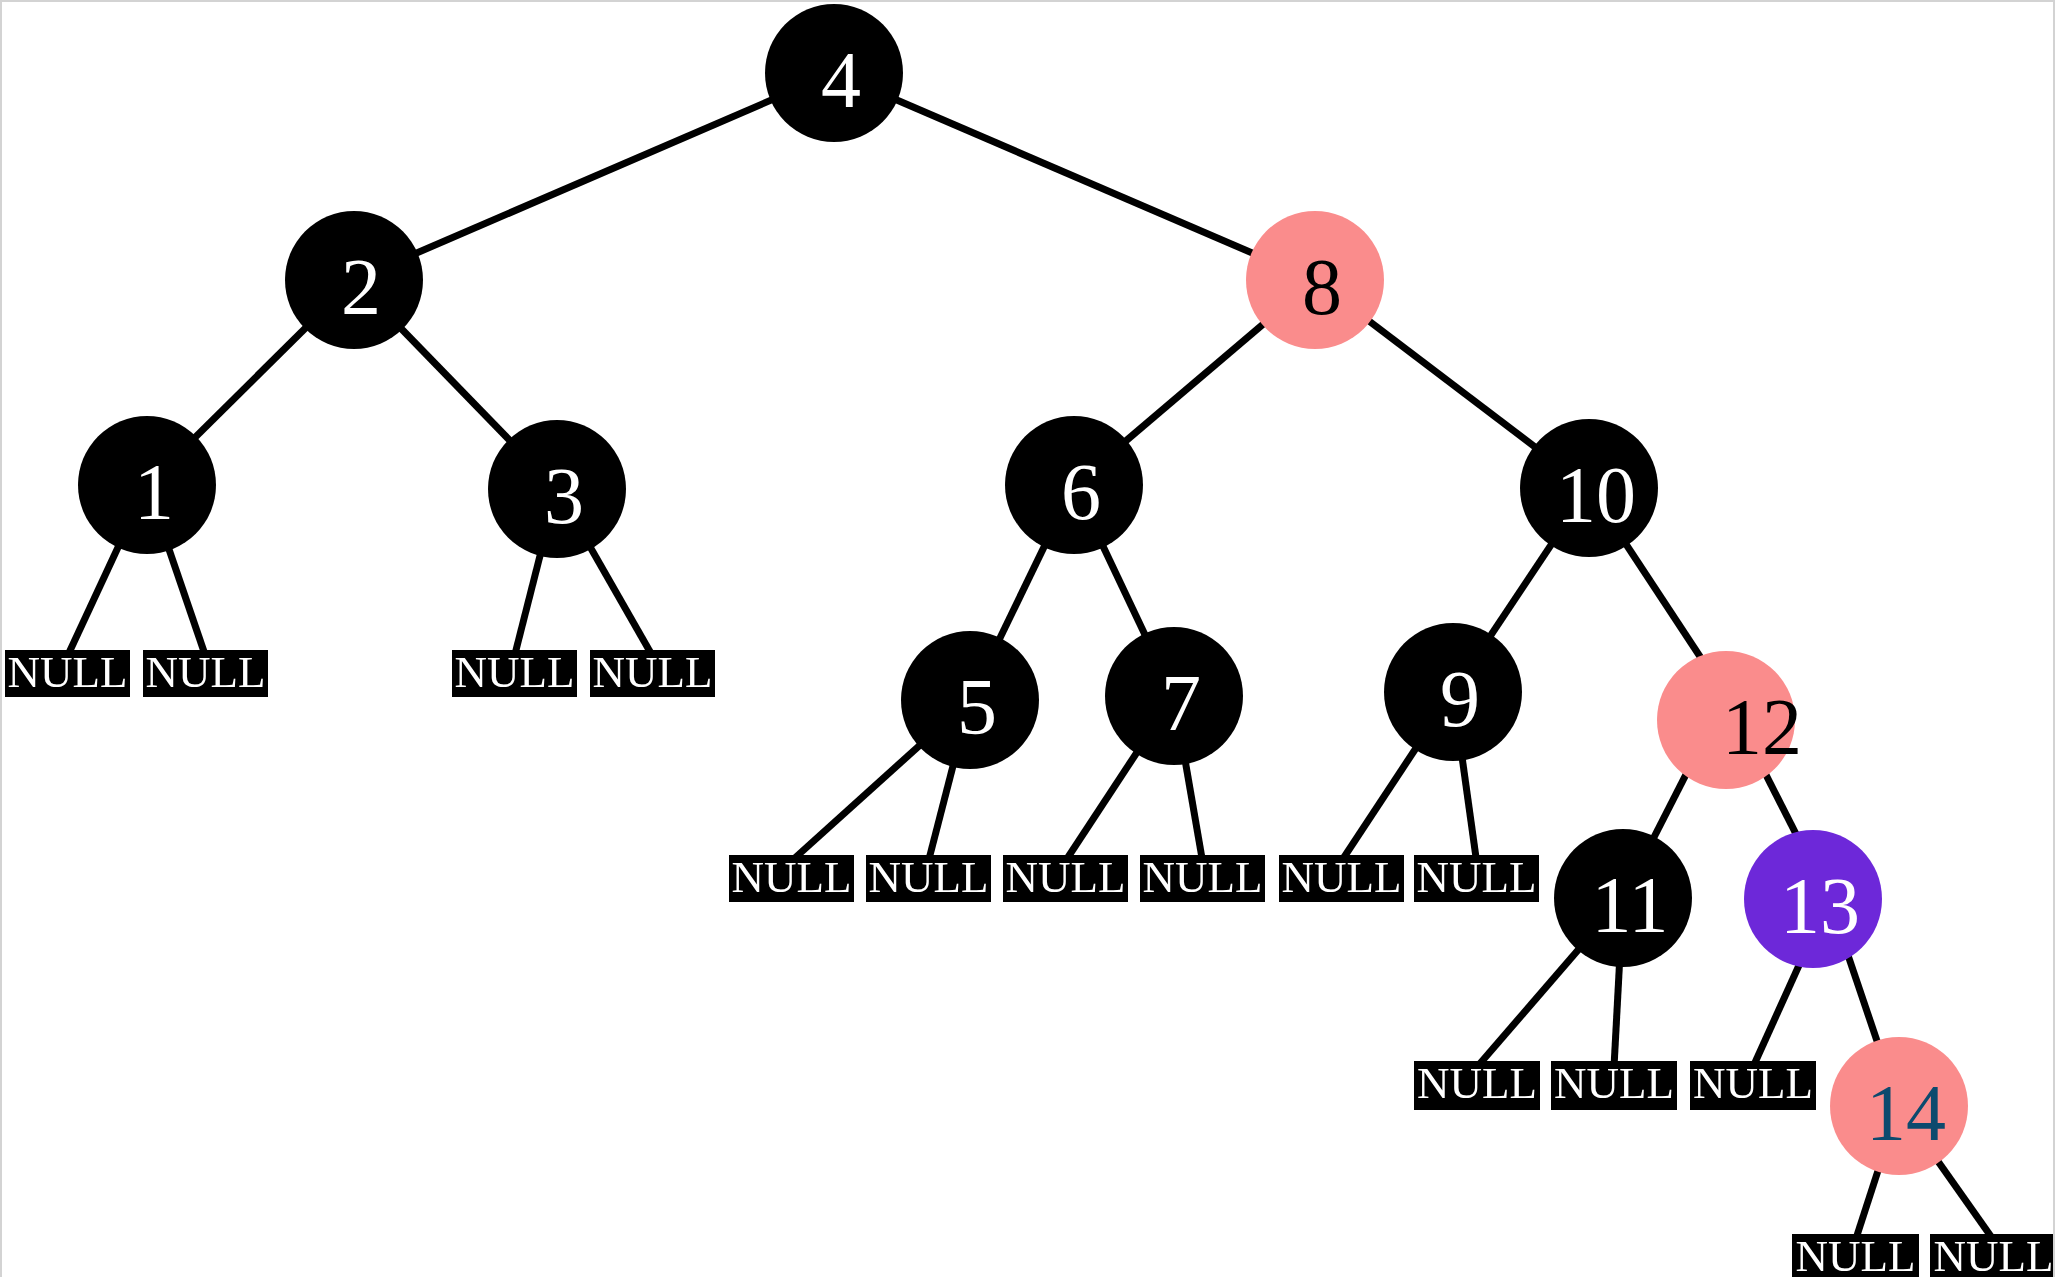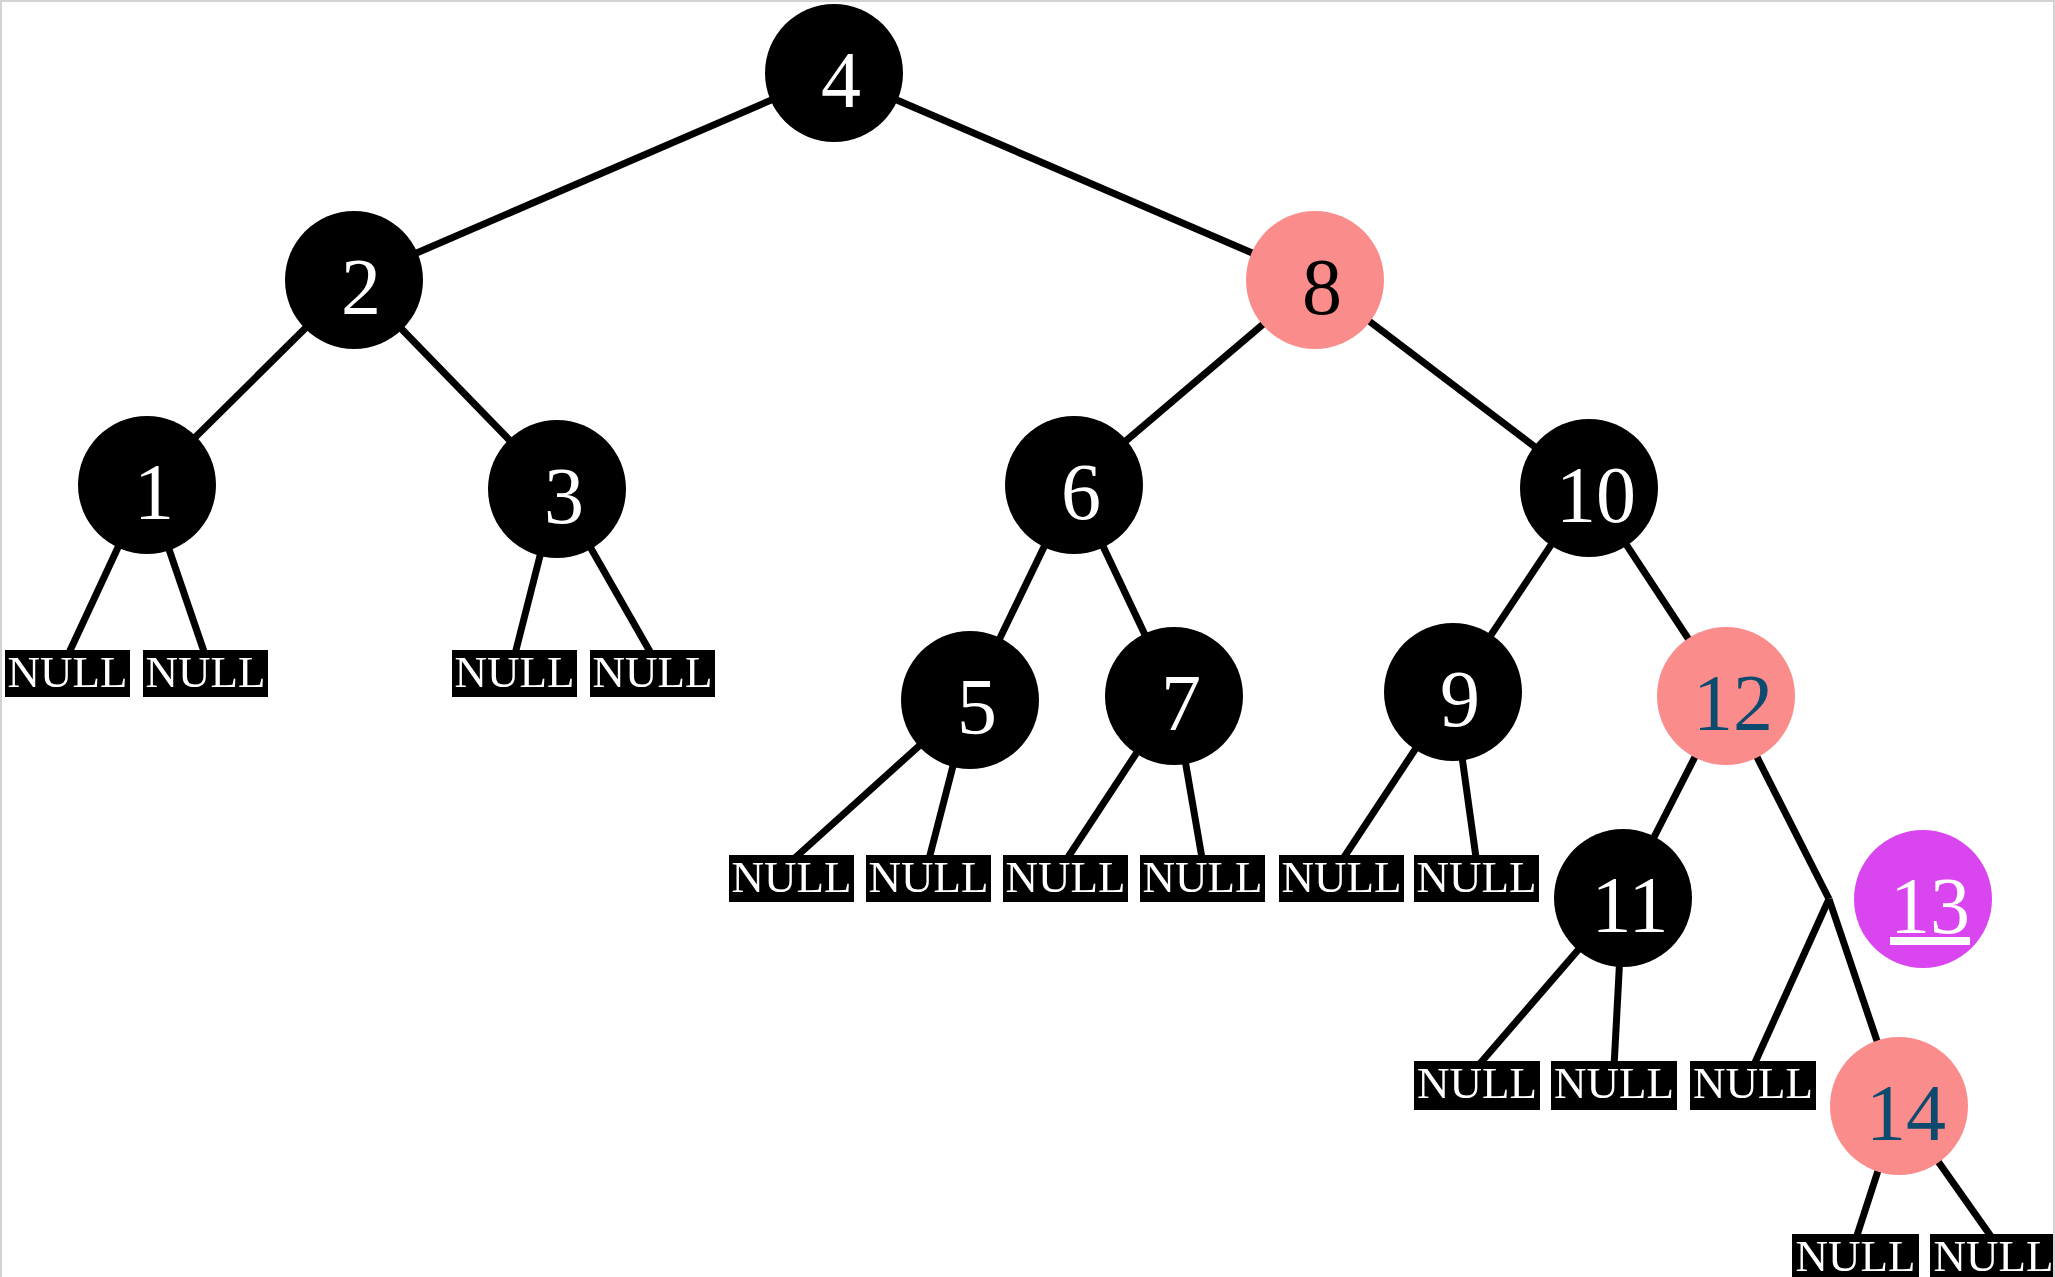--- a/index.html
+++ b/index.html
@@ -154,26 +154,26 @@
       </div>
       <div class="node" style="left: 899px; top: 629px; background: rgb(0, 0, 0); color: rgb(255, 255, 255);">
         <span class="lbl">5</span>
       </div>
       <div class="node" style="left: 1103px; top: 625px; background: rgb(0, 0, 0); color: rgb(255, 255, 255);">
         <span class="lbl">7</span>
       </div>
       <div class="node" style="left: 1382px; top: 621px; background: rgb(0, 0, 0); color: rgb(255, 255, 255);">
         <span class="lbl">9</span>
       </div>
-      <div class="node" style="left: 1655px; top: 625px; background: rgb(250, 140, 140); color: #0c4a6e;">
+      <div class="node" style="left: 1655px; top: 649px; background: rgb(250, 140, 140); color: #000000; justify-content: flex-end;">
         <span class="lbl">12</span>
       </div>
       <div class="node" style="left: 1552px; top: 827px; background: rgb(0, 0, 0); color: rgb(255, 255, 255); text-align: center;">
         <span class="lbl">11</span>
       </div>
-      <div class="node" style="left: 1852px; top: 828px; background: #d946ef; color: rgb(255, 255, 255); text-decoration: underline;">
+      <div class="node" style="left: 1742px; top: 828px; background: #6d28d9; color: rgb(255, 255, 255);">
         <span class="lbl">13</span>
       </div>
       <div class="node" style="left: 1828px; top: 1035px; background: rgb(250, 140, 140); color: #0c4a6e;">
         <span class="lbl">14</span>
       </div>
     </div>
 </div>
 
 </body></html>

